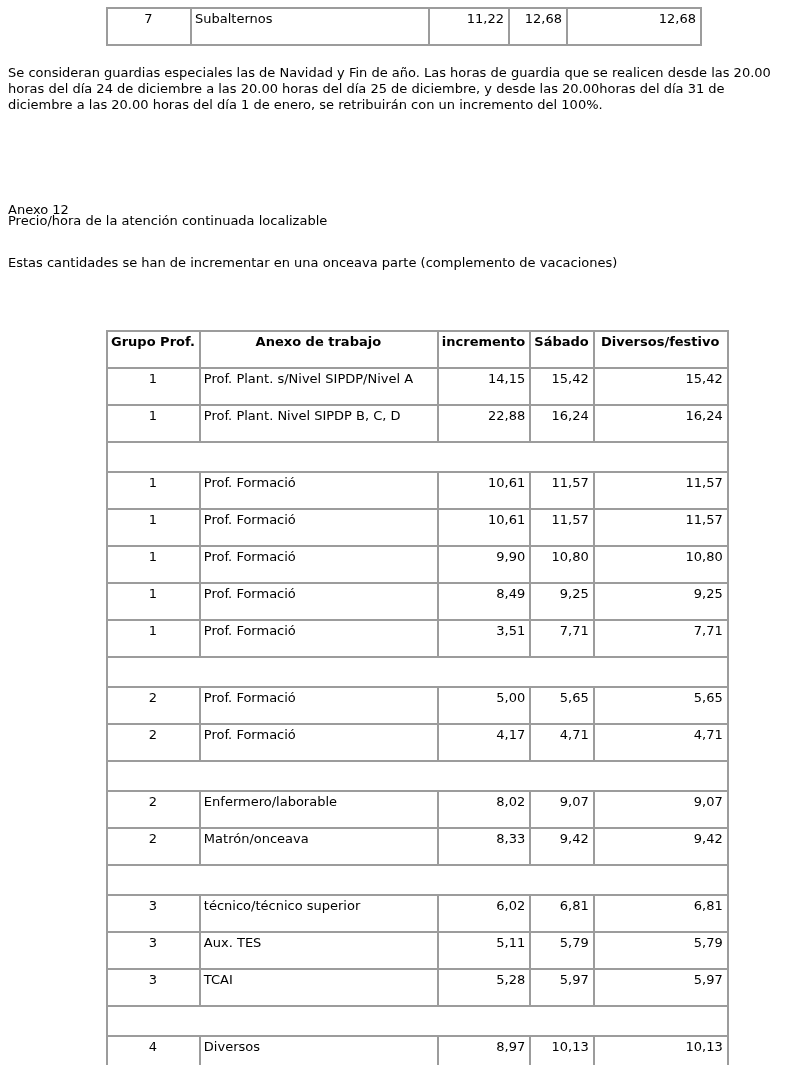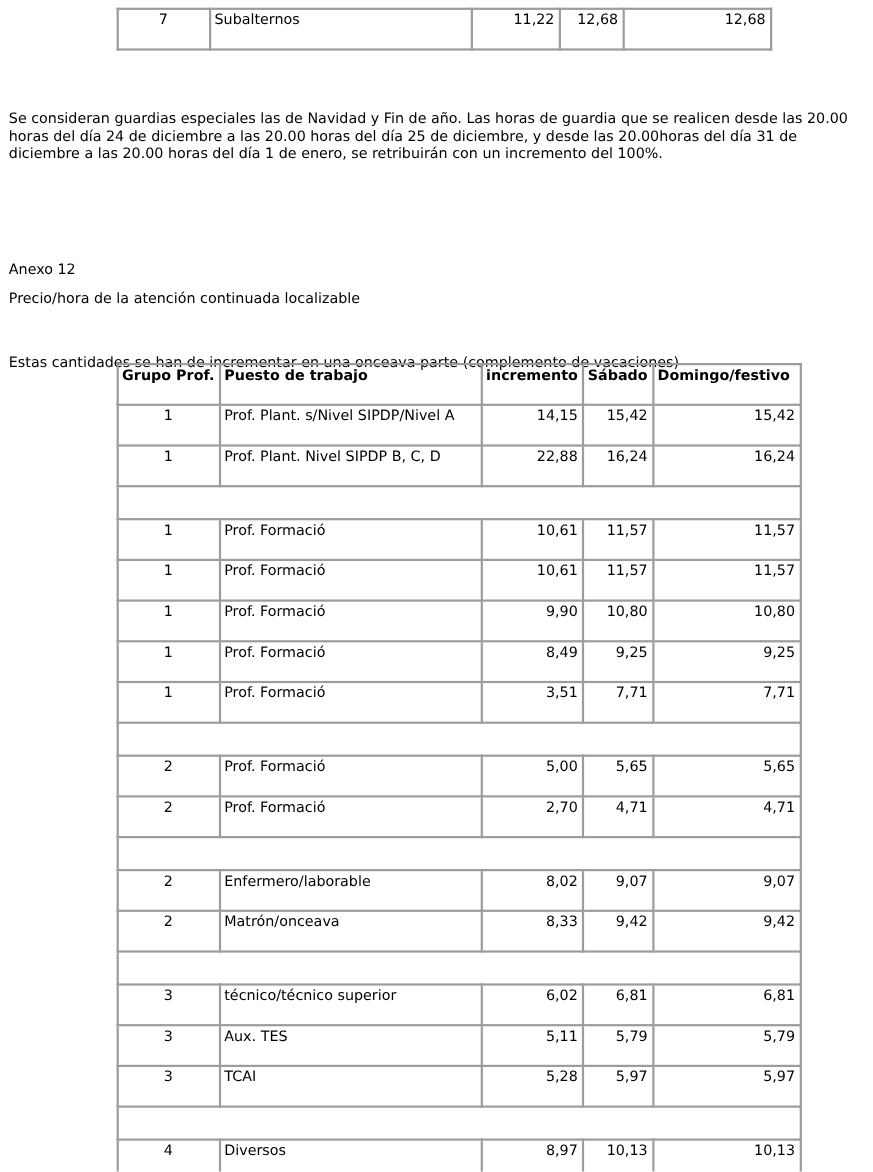--- a/index.html
+++ b/index.html
@@ -2,42 +2,42 @@
 <html><head>
 <meta charset="utf-8">
 <style>
   html, body { margin:0; padding:0; }
   body {
     width:794px; height:1065px; overflow:hidden; position:relative;
     background:#ffffff; color:#000000;
     font-family:"DejaVu Sans","Liberation Sans",sans-serif;
     font-size:13px; line-height:16px;
   }
-  .textblock { position:absolute; left:8px;margin-top:36px; }
+  .textblock { position:absolute; left:8px; }
   #para-guardias { top:65px; width:782px; }
   #anexo-label   { top:202px; }
-  #titulo-label  { top:228px; }
-  #nota-label    { top:287px; }
+  #titulo-label  { top:213px; }
+  #nota-label    { top:255px; }
 
   table.doc-table {
     border-collapse:collapse; table-layout:fixed; position:absolute;
     border:2px solid #8f8f8f;
   }
   #top-table  { left:106px; top:7px; }
   #main-table { left:106px; top:330px; }
   table.doc-table th, table.doc-table td {
     border:2px solid #9c9c9c;
     vertical-align:top;
     padding:2px 4px 0 3px;
     line-height:16px;
     overflow:hidden;
     white-space:nowrap;
     font-size:13px;
   }
-  table.doc-table th { font-weight:bold; text-align:left; }
+  table.doc-table th { font-weight:bold; text-align:center; }
   tr.data  { height:37px; }
   tr.blank { height:30px; }
   td.c0 { text-align:center; }
   td.c2, td.c3, td.c4 { text-align:right; padding-right:4px; }
   col.w0 { width:84px; }
   col.w1 { width:238px; }
   col.w2 { width:80px; }
   col.w3 { width:58px; }
   col.w4 { width:134px; }
 </style>
@@ -72,24 +72,24 @@
   <colgroup>
     <col class="w0">
       <col class="w1">
       <col class="w2">
       <col class="w3">
       <col class="w4">
   </colgroup>
   <thead>
     <tr class="data">
       <th>Grupo Prof.</th>
-      <th>Puesto de trabajo</th>
+      <th>Anexo de trabajo</th>
       <th>incremento</th>
       <th>Sábado</th>
-      <th>Domingo/festivo</th>
+      <th>Diversos/festivo</th>
     </tr>
   </thead>
   <tbody>
       <tr class="data">
         <td class="c0">1</td>
         <td class="c1">Prof. Plant. s/Nivel SIPDP/Nivel A</td>
         <td class="c2">14,15</td>
         <td class="c3">15,42</td>
         <td class="c4">15,42</td>
       </tr>
@@ -144,21 +144,21 @@
       <tr class="data">
         <td class="c0">2</td>
         <td class="c1">Prof. Formació</td>
         <td class="c2">5,00</td>
         <td class="c3">5,65</td>
         <td class="c4">5,65</td>
       </tr>
       <tr class="data">
         <td class="c0">2</td>
         <td class="c1">Prof. Formació</td>
-        <td class="c2">2,70</td>
+        <td class="c2">4,17</td>
         <td class="c3">4,71</td>
         <td class="c4">4,71</td>
       </tr>
       <tr class="blank">
         <td colspan="5"></td>
       </tr>
       <tr class="data">
         <td class="c0">2</td>
         <td class="c1">Enfermero/laborable</td>
         <td class="c2">8,02</td>

